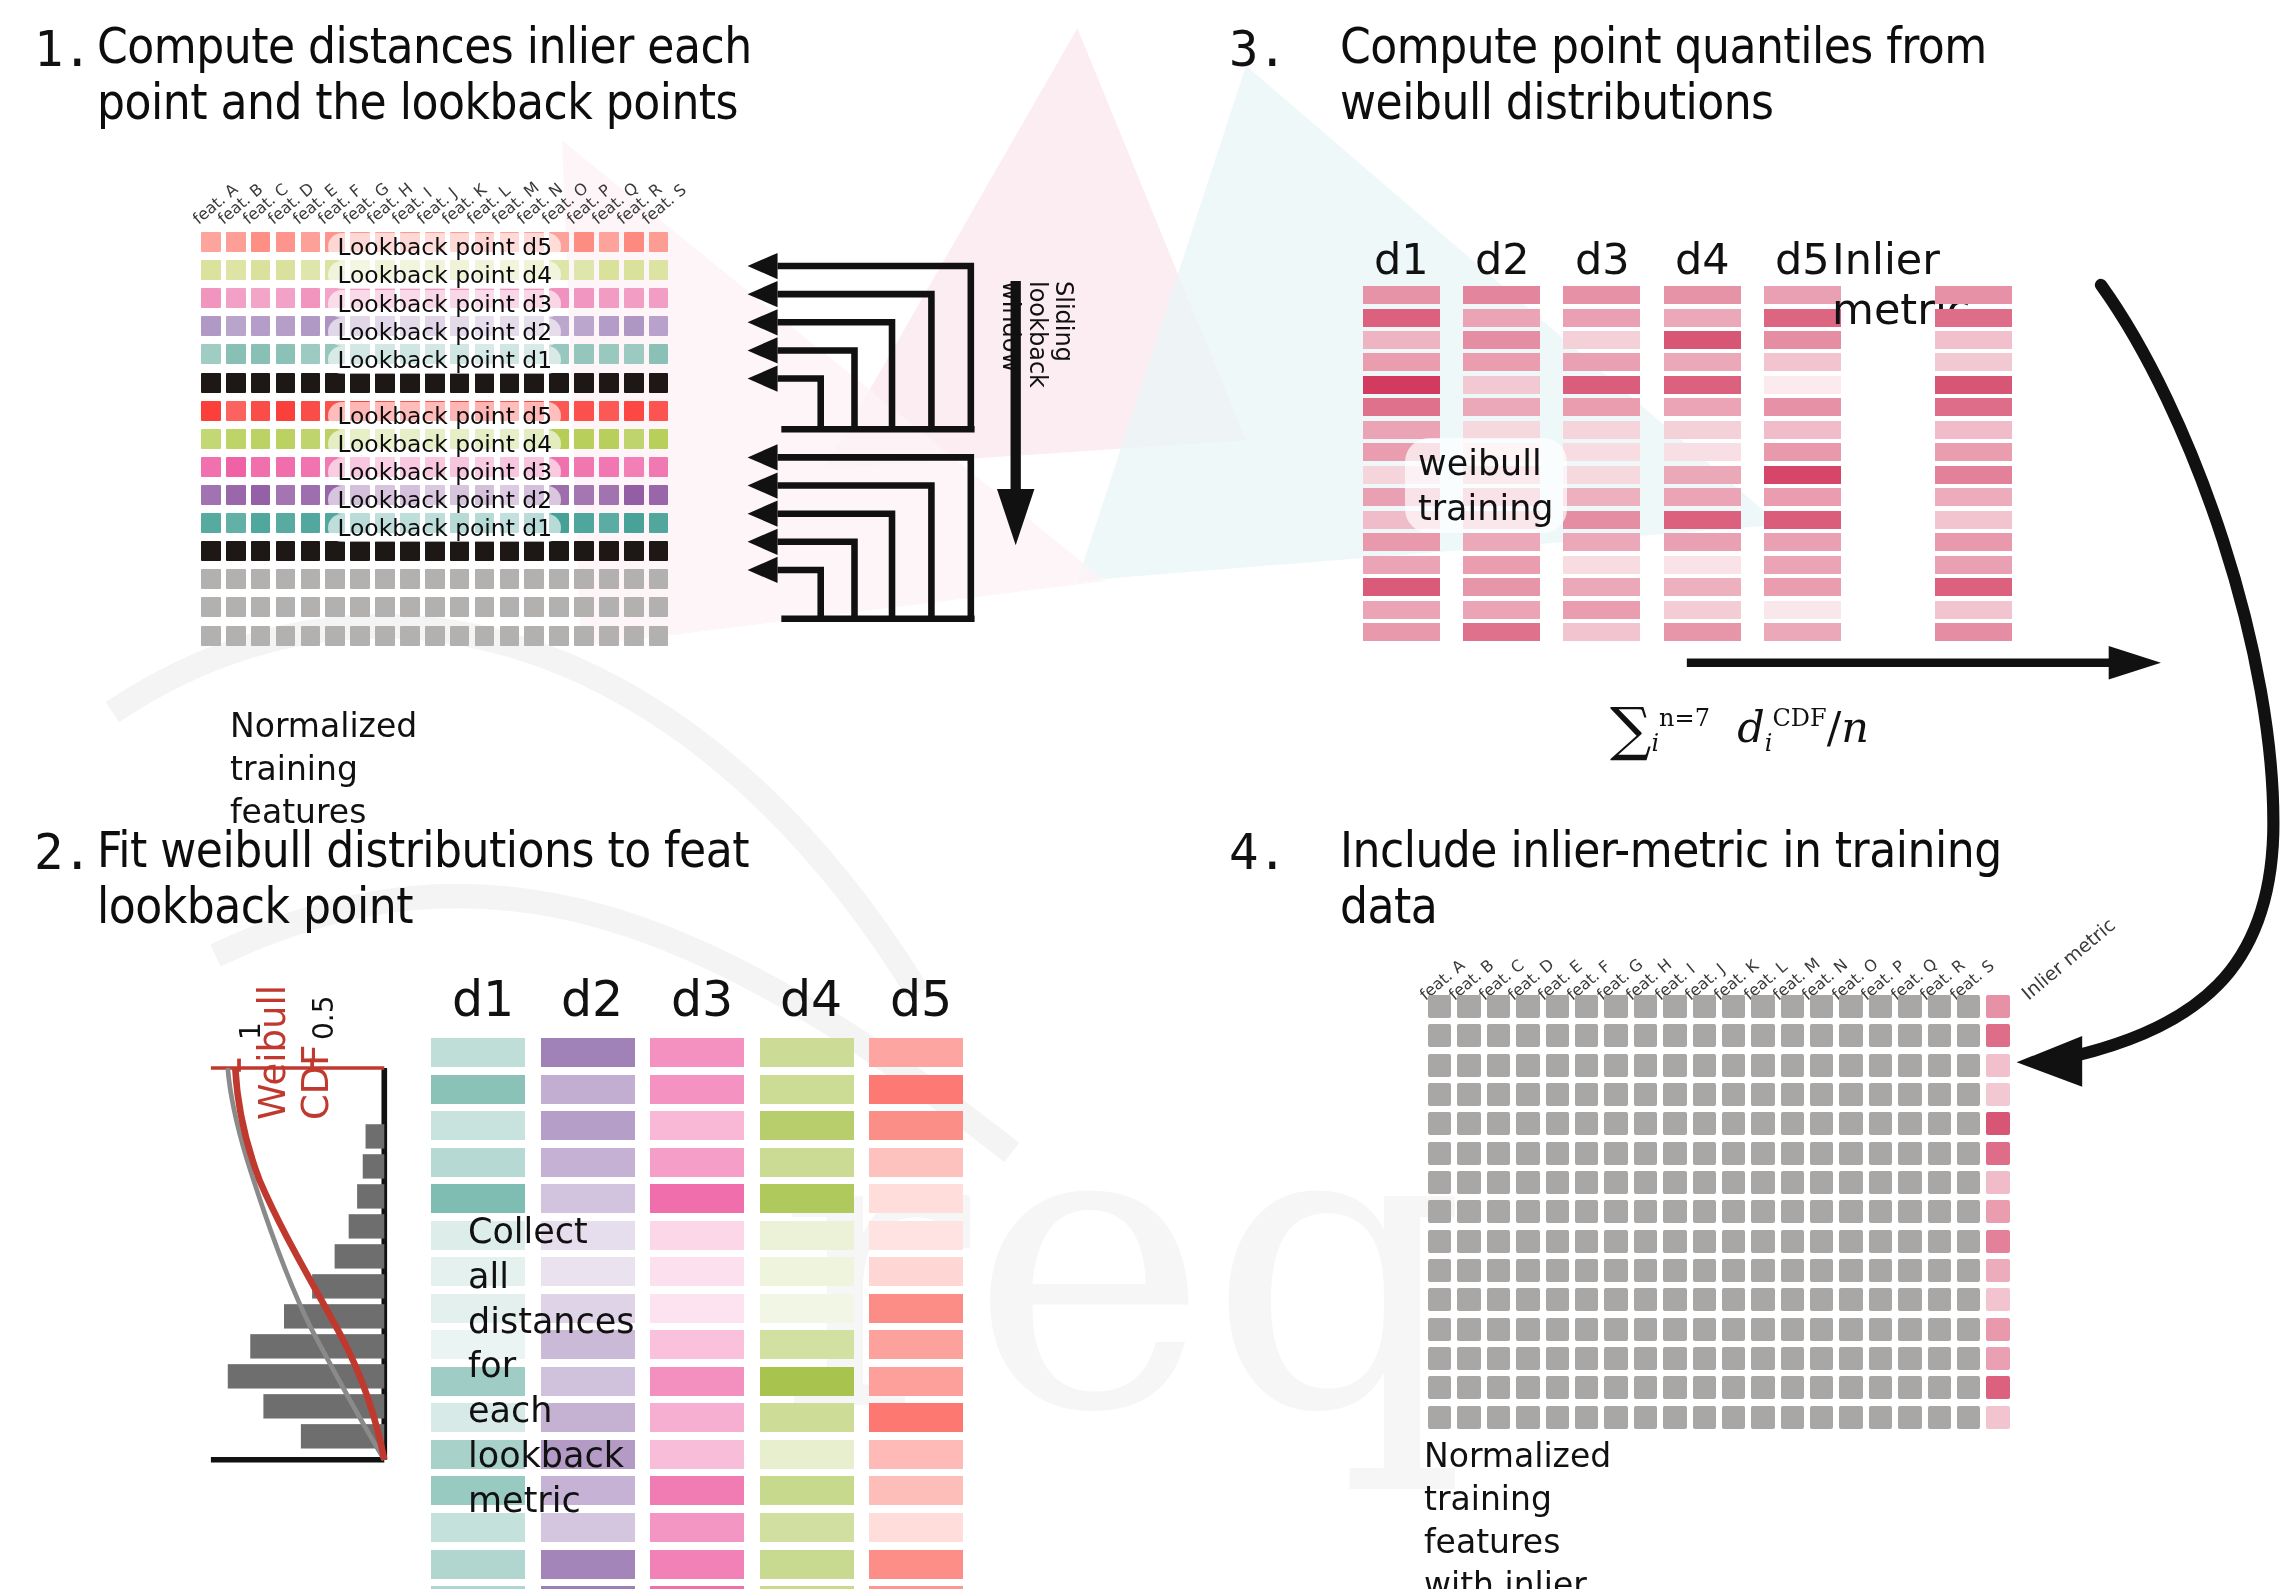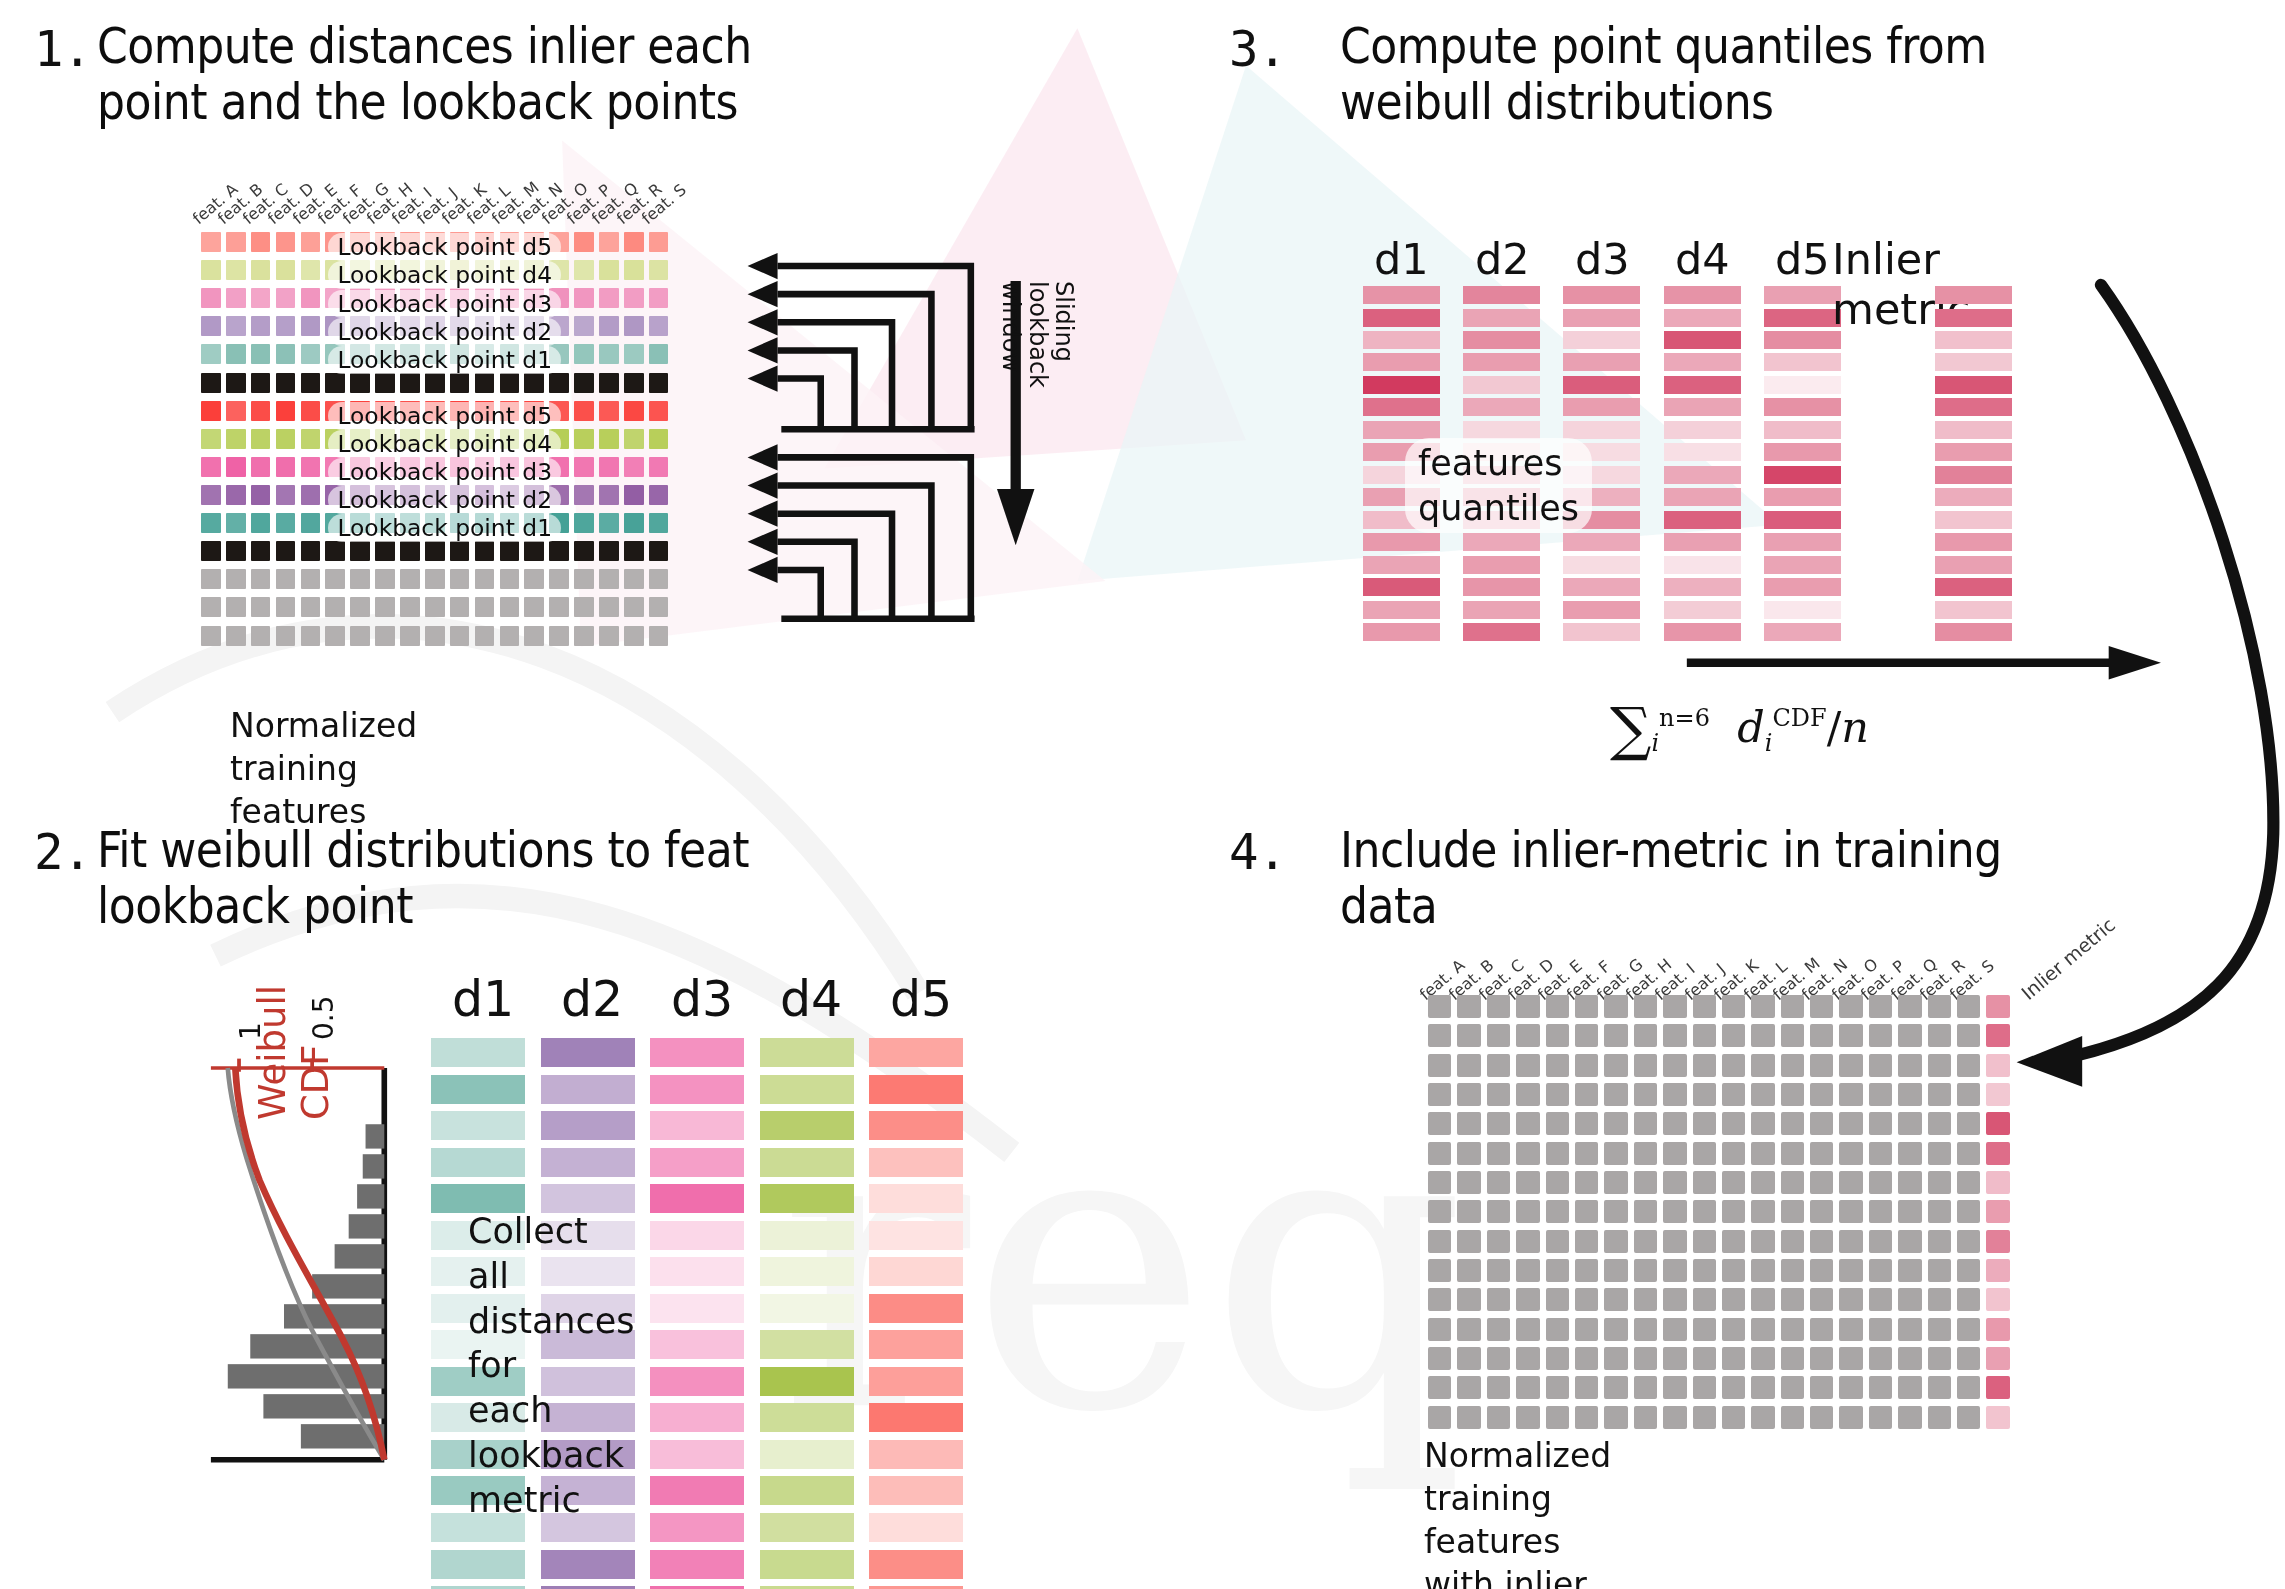--- a/index.html
+++ b/index.html
@@ -615,28 +615,28 @@
         <div class="bar" style="left:0;top:180px;width:77px;height:18px;background:rgb(226,129,153);"></div>
         <div class="bar" style="left:0;top:202px;width:77px;height:18px;background:rgb(236,172,188);"></div>
         <div class="bar" style="left:0;top:225px;width:77px;height:18px;background:rgb(242,196,207);"></div>
         <div class="bar" style="left:0;top:247px;width:77px;height:18px;background:rgb(232,153,172);"></div>
         <div class="bar" style="left:0;top:270px;width:77px;height:18px;background:rgb(233,160,178);"></div>
         <div class="bar" style="left:0;top:292px;width:77px;height:18px;background:rgb(219,97,127);"></div>
         <div class="bar" style="left:0;top:315px;width:77px;height:18px;background:rgb(242,196,207);"></div>
         <div class="bar" style="left:0;top:337px;width:77px;height:18px;background:rgb(229,141,162);"></div>
       </div>
 
-    <div class="overlay-text" style="left:1405px;top:438px;background:rgba(255,255,255,.7);border-radius:24px;padding:2.8px 13px;">features quantiles</div>
+    <div class="overlay-text" style="left:1405px;top:438px;background:rgba(255,255,255,.7);border-radius:24px;padding:2.8px 13px;">weibull training</div>
 
     <svg style="left:1686px;top:646px;width:487px;height:56px;" viewBox="0 0 520 60" width="487" height="56">
       <line x1="0" y1="18" x2="460" y2="18" stroke="#111" stroke-width="9"></line>
       <polygon points="452,0 508,18 452,36" fill="#111"></polygon>
     </svg>
     <div class="math" style="left:1610px;top:695px;">
-      <span class="sum">∑</span><sub>i</sub><sup>n=6</sup>&nbsp; <i>d</i><sub>i</sub><sup>CDF</sup><span class="up">/</span><i>n</i>
+      <span class="sum">∑</span><sub>i</sub><sup>n=7</sup>&nbsp; <i>d</i><sub>i</sub><sup>CDF</sup><span class="up">/</span><i>n</i>
     </div>
   </div>
 
   <div class="step">
     <div class="step-num" style="left:34px;top:824px;">2.</div>
     <div class="step-title" style="left:97px;top:823px;width:899px;white-space:pre-line;">Fit weibull distributions to feat
 lookback point</div>
 
     <svg style="left:192px;top:1068px;width:244px;height:403px;" viewBox="0 0 260 430" width="244" height="403">
       <line x1="205" y1="0" x2="205" y2="418" stroke="#111" stroke-width="6"></line>

